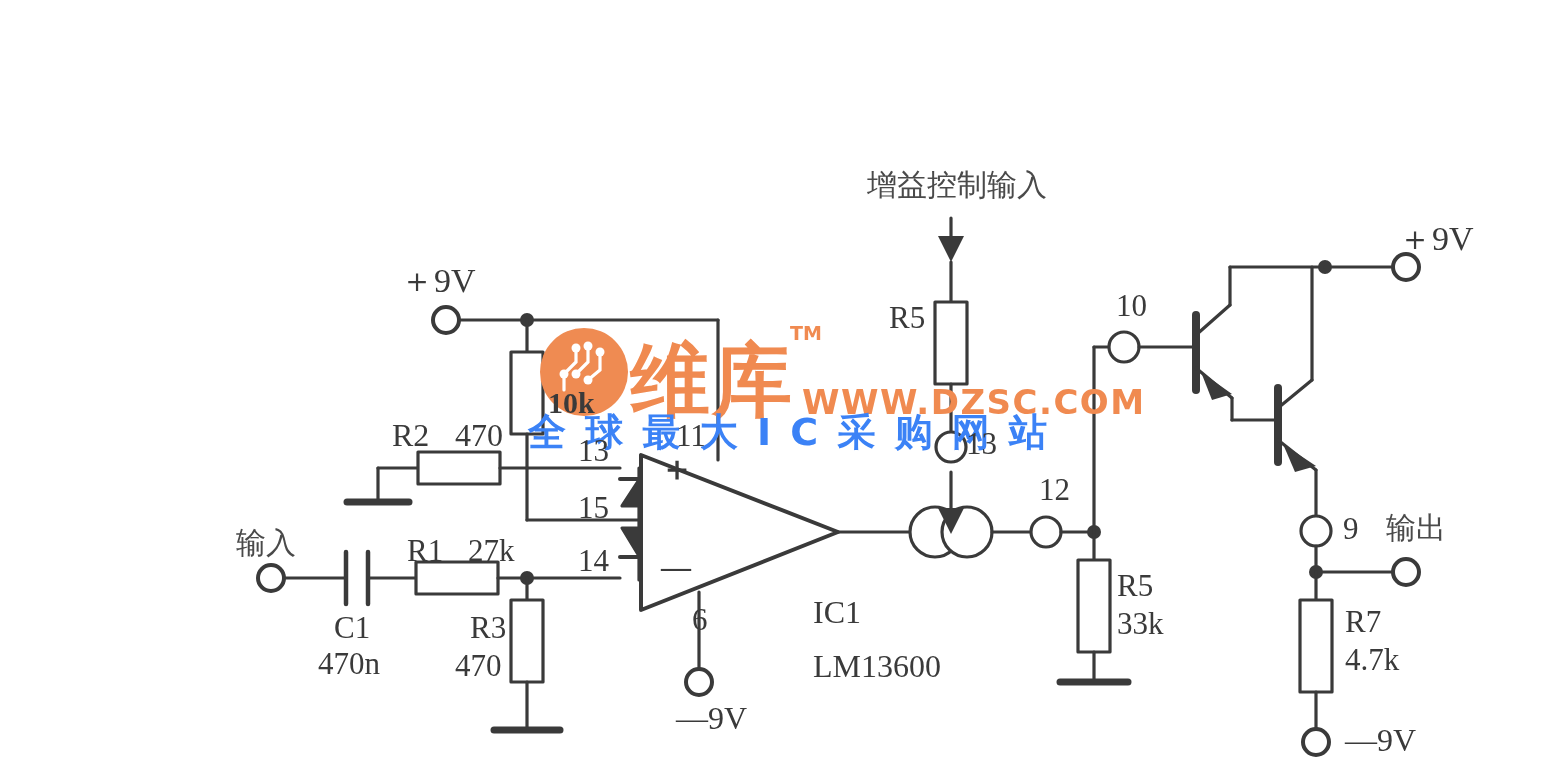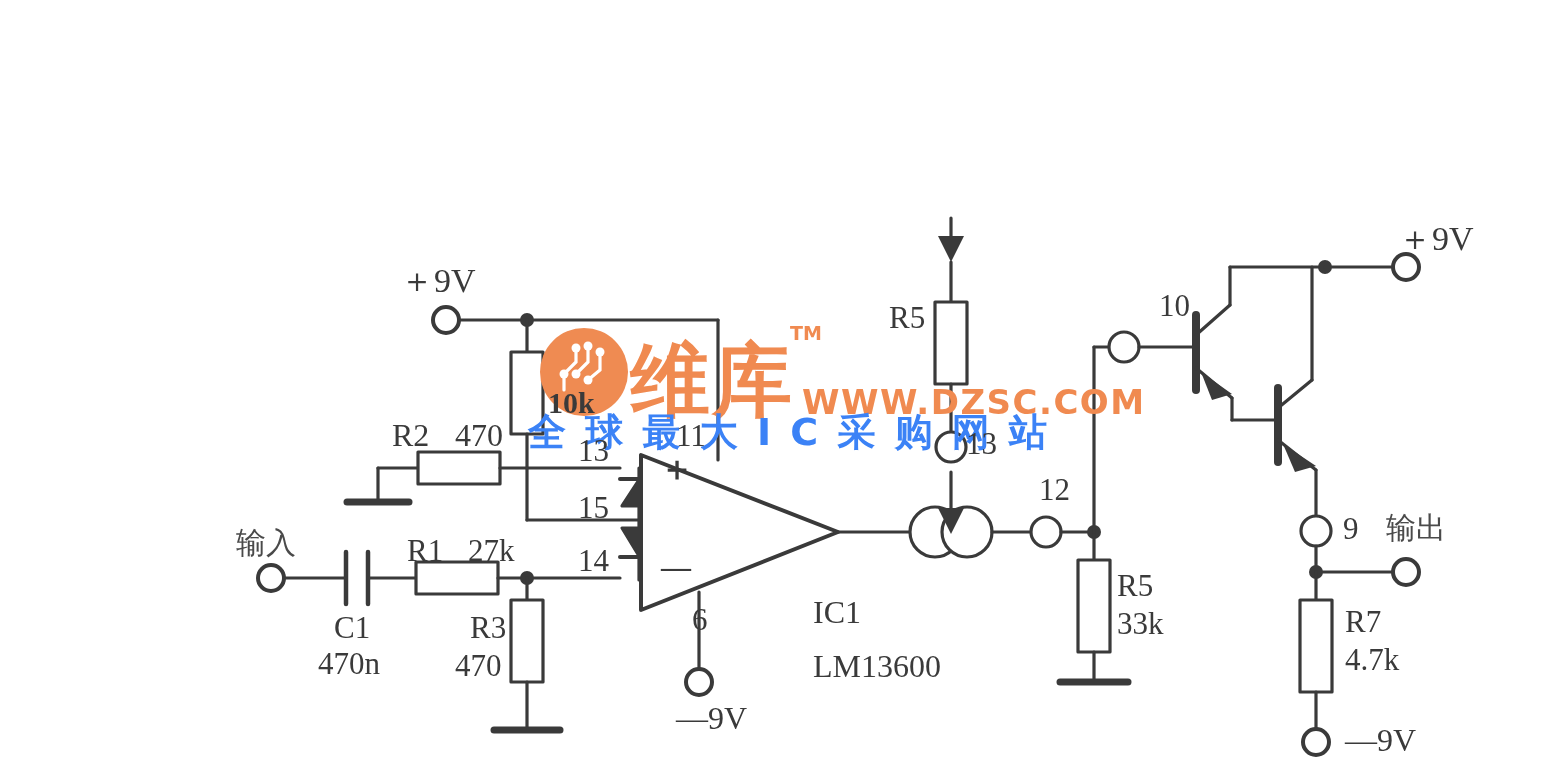--- a/index.html
+++ b/index.html
@@ -149,20 +149,21 @@
         <circle cx="12" cy="34" r="4.5"></circle>
       <circle cx="24" cy="34" r="4.5"></circle>
         <circle cx="36" cy="40" r="4.5"></circle>
     </g>
   </svg>
   <div class="wm" style="left:630px;top:328px;font-size:80px;letter-spacing:2px;">维库</div>
   <div class="wm" style="left:790px;top:322px;font-size:19px;">TM</div>
   <div class="wm" style="left:802px;top:382px;font-size:34px;letter-spacing:1.5px;">WWW.DZSC.COM</div>
   <div class="wm wm-light" style="left:528px;top:407px;font-size:38px;letter-spacing:3px;font-weight:bold;">全 球 最 大 I C 采 购 网 站</div>
 
+  <div class="lbl cjk" style="left:867px;top:170px;font-size:30px;">增益控制输入</div>
 
   <div class="lbl" style="left:400px;top:264px;font-size:34px;">＋9V</div>
 
   <div class="lbl" style="left:1398px;top:222px;font-size:34px;">＋9V</div>
 
   <div class="lbl" style="left:392px;top:419px;font-size:32px;">R2</div>
   <div class="lbl" style="left:455px;top:419px;font-size:32px;">470</div>
 
   <div class="lbl" style="left:548px;top:388px;font-size:30px;font-weight:bold;">10k</div>
 
@@ -179,21 +180,21 @@
   <div class="lbl" style="left:470px;top:612px;font-size:31px;">R3</div>
   <div class="lbl" style="left:455px;top:650px;font-size:31px;">470</div>
 
   <div class="lbl" style="left:578px;top:435px;font-size:31px;text-align:right;">13</div>
   <div class="lbl" style="left:578px;top:492px;font-size:31px;">15</div>
   <div class="lbl" style="left:578px;top:545px;font-size:31px;">14</div>
   <div class="lbl" style="left:676px;top:420px;font-size:31px;">11</div>
   <div class="lbl" style="left:692px;top:604px;font-size:31px;">6</div>
   <div class="lbl" style="left:966px;top:428px;font-size:31px;">13</div>
   <div class="lbl" style="left:1039px;top:474px;font-size:31px;">12</div>
-  <div class="lbl" style="left:1116px;top:290px;font-size:31px;margin-left:43px;">10</div>
+  <div class="lbl" style="left:1116px;top:290px;font-size:31px;">10</div>
   <div class="lbl" style="left:1343px;top:513px;font-size:31px;">9</div>
 
   <div class="lbl" style="left:660px;top:452px;font-size:34px;font-weight:bold;">＋</div>
   <div class="lbl" style="left:661px;top:552px;font-size:30px;font-weight:bold;">—</div>
 
   <div class="lbl" style="left:813px;top:596px;font-size:32px;">IC1</div>
   <div class="lbl" style="left:813px;top:604px;margin-top:46px;font-size:32px;">LM13600</div>
 
   <div class="lbl" style="left:676px;top:702px;font-size:32px;">—9V</div>
 

